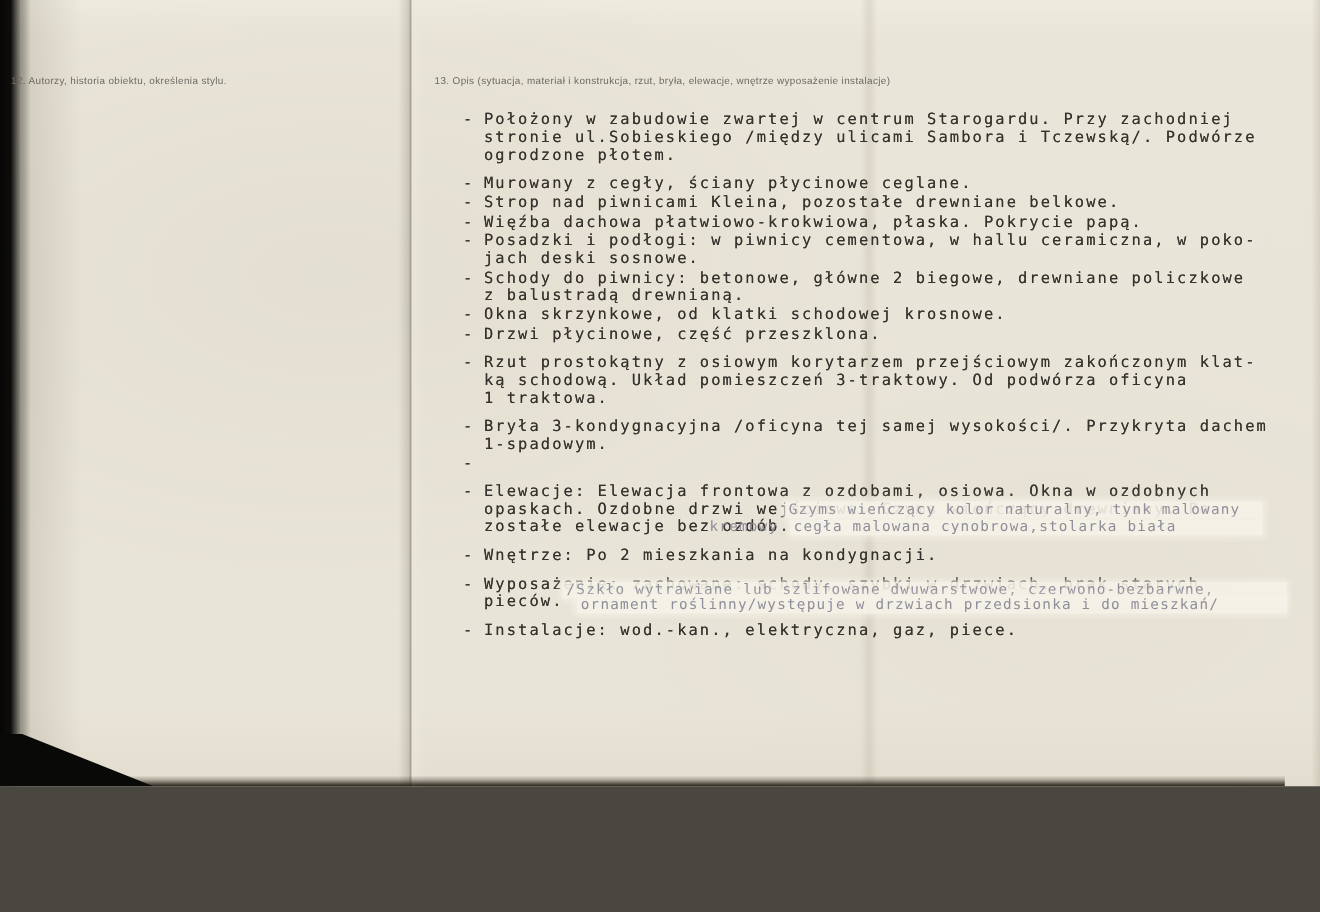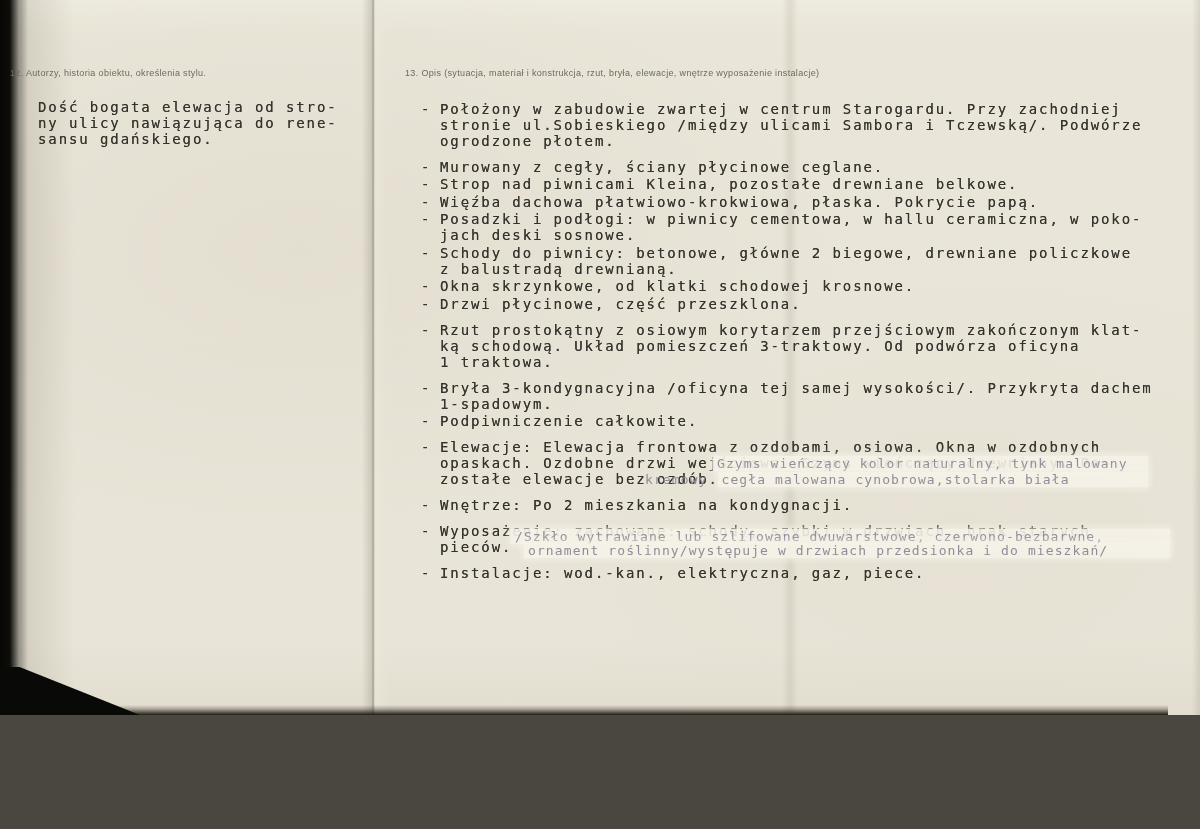--- a/index.html
+++ b/index.html
@@ -52,21 +52,21 @@
   .hdr {
     position: absolute;
     top: 68px;
     font-family: "Liberation Sans", "DejaVu Sans", sans-serif;
     font-size: 9px;
     letter-spacing: .35px;
     color: #6c6a62;
     white-space: nowrap;
   }
   .hdr-left  { left: 10px; }
-  .hdr-right { left: 405px; }
+  .hdr-right { left: 395px; }
   
   .tw {
     color: #34322c;
     font-size: 14px;
     letter-spacing: 1.9px;
     line-height: 16px;
     text-shadow: 0 0 .6px rgba(52,50,44,.75);
   }
   .left-col {
     position: absolute; left: 38px; top: 99px; width: 330px;
@@ -112,23 +112,20 @@
 
   <div class="edge-left"></div>
   <div class="edge-left-shade"></div>
   <div class="fold-center"></div>
   <div class="fold-right"></div>
   <div class="edge-right"></div>
 
   <div class="hdr hdr-left">12. Autorzy, historia obiektu, określenia stylu.</div>
   <div class="hdr hdr-right">13. Opis (sytuacja, materiał i konstrukcja, rzut, bryła, elewacje, wnętrze wyposażenie instalacje)</div>
 
-  <div class="left-col tw">Dość bogata elewacja od stro-
-ny ulicy nawiązująca do rene-
-sansu gdańskiego.</div>
 
   <div class="right-col tw">
 
     <div class="item">
       <span class="dash">-</span>
       <span class="itext">Położony w zabudowie zwartej w centrum Starogardu. Przy zachodniej
 stronie ul.Sobieskiego /między ulicami Sambora i Tczewską/. Podwórze
 ogrodzone płotem.</span>
     </div>
 
@@ -177,21 +174,20 @@
     </div>
 
     <div class="item gap">
       <span class="dash">-</span>
       <span class="itext">Bryła 3-kondygnacyjna /oficyna tej samej wysokości/. Przykryta dachem
 1-spadowym.</span>
     </div>
 
     <div class="item">
       <span class="dash">-</span>
-      <span class="itext">Podpiwniczenie całkowite.</span>
     </div>
 
     <div class="item gap">
       <span class="dash">-</span>
       <span class="itext">Elewacje: Elewacja frontowa z ozdobami, osiowa. Okna w ozdobnych
 opaskach. Ozdobne drzwi wejściowe. Gzyms wieńczący drewniany. Po-
 zostałe elewacje bez ozdób.</span>
     </div>
 
     <div class="item gap">

